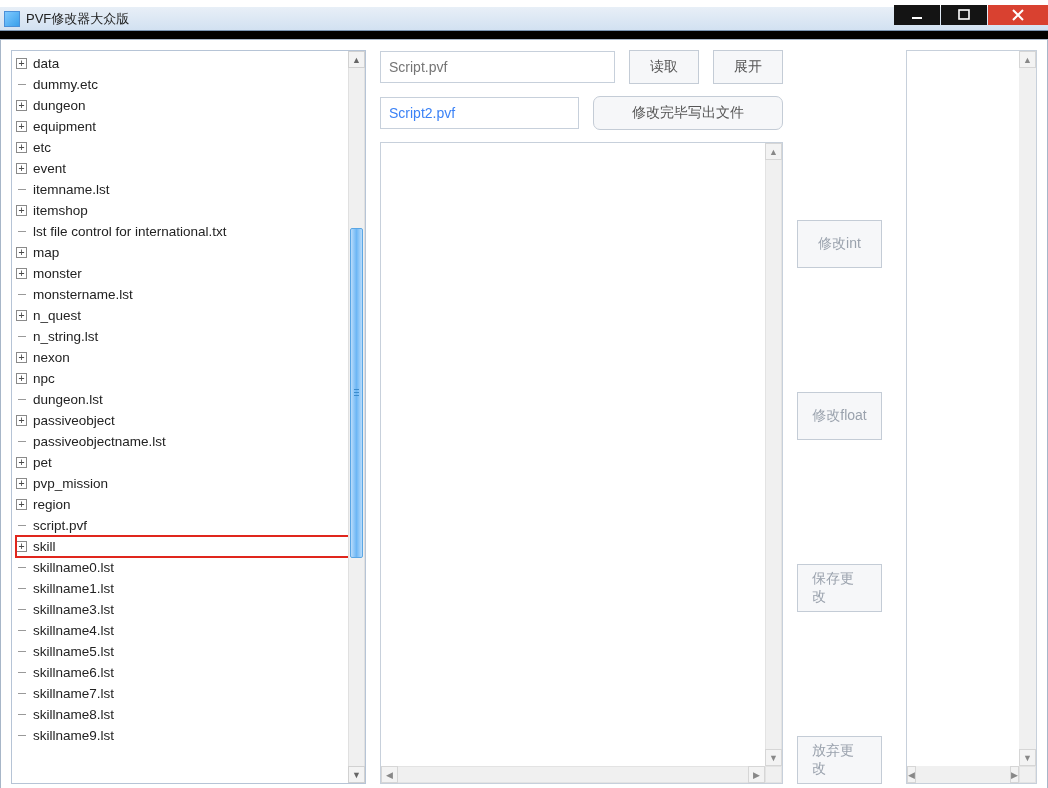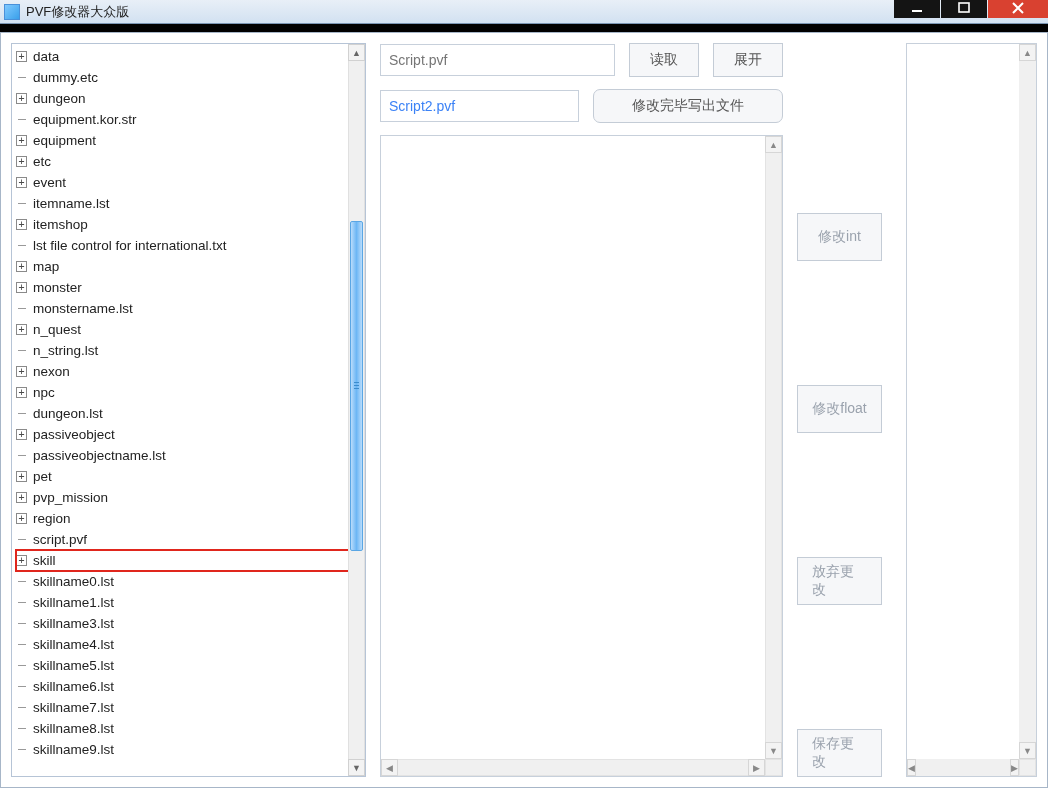--- a/index.html
+++ b/index.html
@@ -6,20 +6,21 @@
   html, body { width: 1048px; height: 788px; overflow: hidden; background: #fff; }
 
   
   .titlebar {
     height: 24px;
     background: linear-gradient(#e8eff7, #d2e1f1);
     border-bottom: 1px solid #7a95b3;
     display: flex; align-items: center;
     font-size: 13px; color: #222;
     position: relative;
+    margin-top: 7px;
   }
   .titlebar .icon {
     width: 16px; height: 16px; margin: 0 6px 0 4px;
     background: linear-gradient(135deg,#7fc9ff,#3aa0ea);
     border: 1px solid #4a90d9;
   }
   .win-ctrls { position: absolute; right: 0; top: -2px; display: flex; }
   .win-btn {
     width: 46px; height: 20px;
     display: flex; align-items: center; justify-content: center;
@@ -154,24 +155,20 @@
           <span class="toggle">+</span>
           <span class="label">data</span>
         </div>
         <div class="node">
           <span class="dash"></span>
           <span class="label">dummy.etc</span>
         </div>
         <div class="node">
           <span class="toggle">+</span>
           <span class="label">dungeon</span>
-        </div>
-        <div class="node">
-          <span class="dash"></span>
-          <span class="label">equipment.kor.str</span>
         </div>
         <div class="node">
           <span class="toggle">+</span>
           <span class="label">equipment</span>
         </div>
         <div class="node">
           <span class="toggle">+</span>
           <span class="label">etc</span>
         </div>
         <div class="node">
@@ -317,22 +314,22 @@
         <div class="htrack"></div>
         <div class="sbtn">▶</div>
       </div>
       <div class="corner"></div>
     </div>
   </div>
 
   <div class="actions">
     <div class="btn">修改int</div>
     <div class="btn">修改float</div>
+    <div class="btn">保存更改</div>
     <div class="btn">放弃更改</div>
-    <div class="btn">保存更改</div>
   </div>
 
   <div class="right-pane">
     <div class="vscroll">
       <div class="sbtn" style="height:17px;width:17px;">▲</div>
       <div class="sbtn" style="height:17px;width:17px;position:absolute;bottom:0;">▼</div>
     </div>
     <div class="hscroll">
       <div class="sbtn">◀</div>
       <div class="htrack" style="flex:1"></div>

